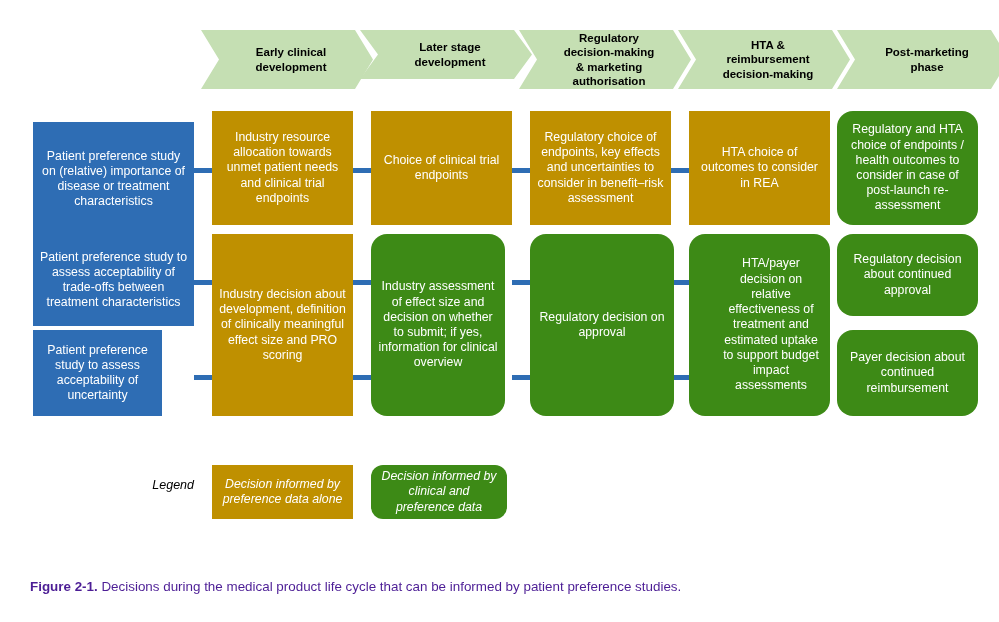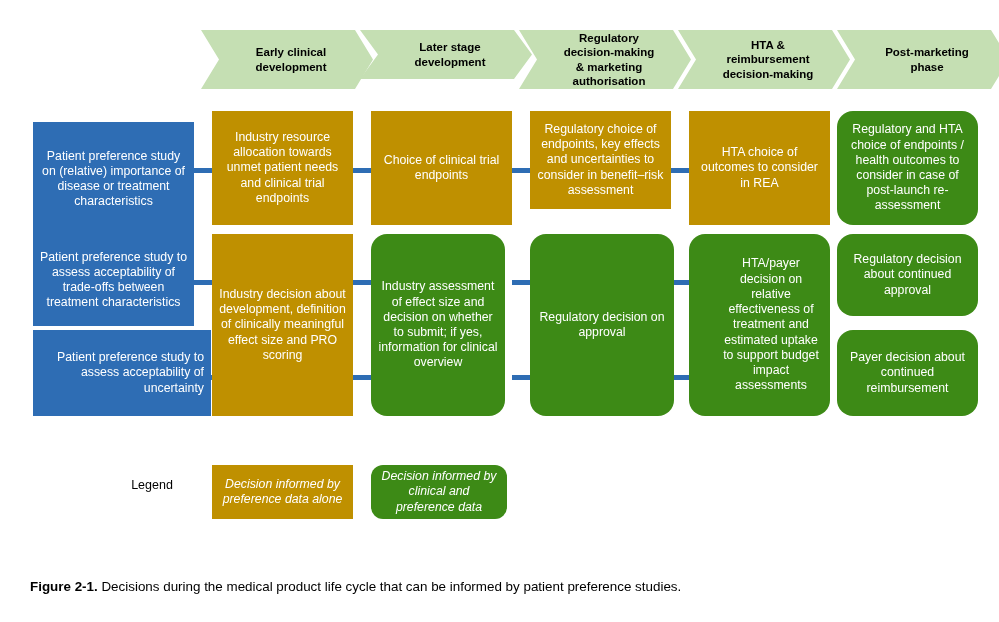--- a/index.html
+++ b/index.html
@@ -60,23 +60,24 @@
   
   .conn {
     position: absolute;
     background: #2E6DB4;
     height: 5px;
   }
 
   
   .legend-label {
     position: absolute;
+    font-style: italic;
     font-size: 12.5px;
     color: #000000;
-    text-align: center;
+    text-align: right;
   }
   .legend-box {
     position: absolute;
     display: flex;
     align-items: center;
     justify-content: center;
     text-align: center;
     color: #ffffff;
     font-style: italic;
     font-size: 12.3px;
@@ -87,21 +88,21 @@
   .legend-box.gold  { background: #BF9000; }
   .legend-box.green { background: #3D8A16; border-radius: 12px; }
 
   
   #caption {
     position: absolute;
     left: 30px;
     top: 578px;
     width: 940px;
     font-size: 13.4px;
-    color: #000000;
+    color: #4c1d95;
     line-height: 1.3;
   }
   #caption b { font-weight: bold; }
 </style>
 </head>
 <body>
 
 <div id="canvas">
 
   <div class="chevron" style="left:201px; top:30px; width:172px; height:59px;">
@@ -162,37 +163,37 @@
   </div>
 
   <div class="box gold" style="left:212px; top:111px; width:141px; height:114px;">
     <span>Industry resource allocation towards unmet patient needs and clinical trial endpoints</span>
   </div>
 
   <div class="box gold" style="left:371px; top:111px; width:141px; height:114px;">
     <span>Choice of clinical trial endpoints</span>
   </div>
 
-  <div class="box gold" style="left:530px; top:111px; width:141px; height:98px;">
+  <div class="box gold" style="left:530px; top:111px; width:141px; height:114px;">
     <span>Regulatory choice of endpoints, key effects and uncertainties to consider in benefit–risk assessment</span>
   </div>
 
   <div class="box gold" style="left:689px; top:111px; width:141px; height:114px;">
     <span>HTA choice of outcomes to consider in REA</span>
   </div>
 
   <div class="box green" style="left:837px; top:111px; width:141px; height:114px;">
     <span>Regulatory and HTA choice of endpoints / health outcomes to consider in case of post-launch re-assessment</span>
   </div>
 
   <div class="box blue" style="left:33px; top:234px; width:161px; height:92px;">
     <span>Patient preference study to assess acceptability of trade-offs between treatment characteristics</span>
   </div>
 
-  <div class="box blue" style="left:33px; top:330px; width:178px; height:86px;text-align:right;">
+  <div class="box blue" style="left:33px; top:330px; width:129px; height:86px;">
     <span>Patient preference study to assess acceptability of uncertainty</span>
   </div>
 
   <div class="box gold" style="left:212px; top:234px; width:141px; height:182px;">
     <span>Industry decision about development, definition of clinically meaningful effect size and PRO scoring</span>
   </div>
 
   <div class="box green" style="left:371px; top:234px; width:134px; height:182px;">
     <span>Industry assessment of effect size and decision on whether to submit; if yes, information for clinical overview</span>
   </div>

